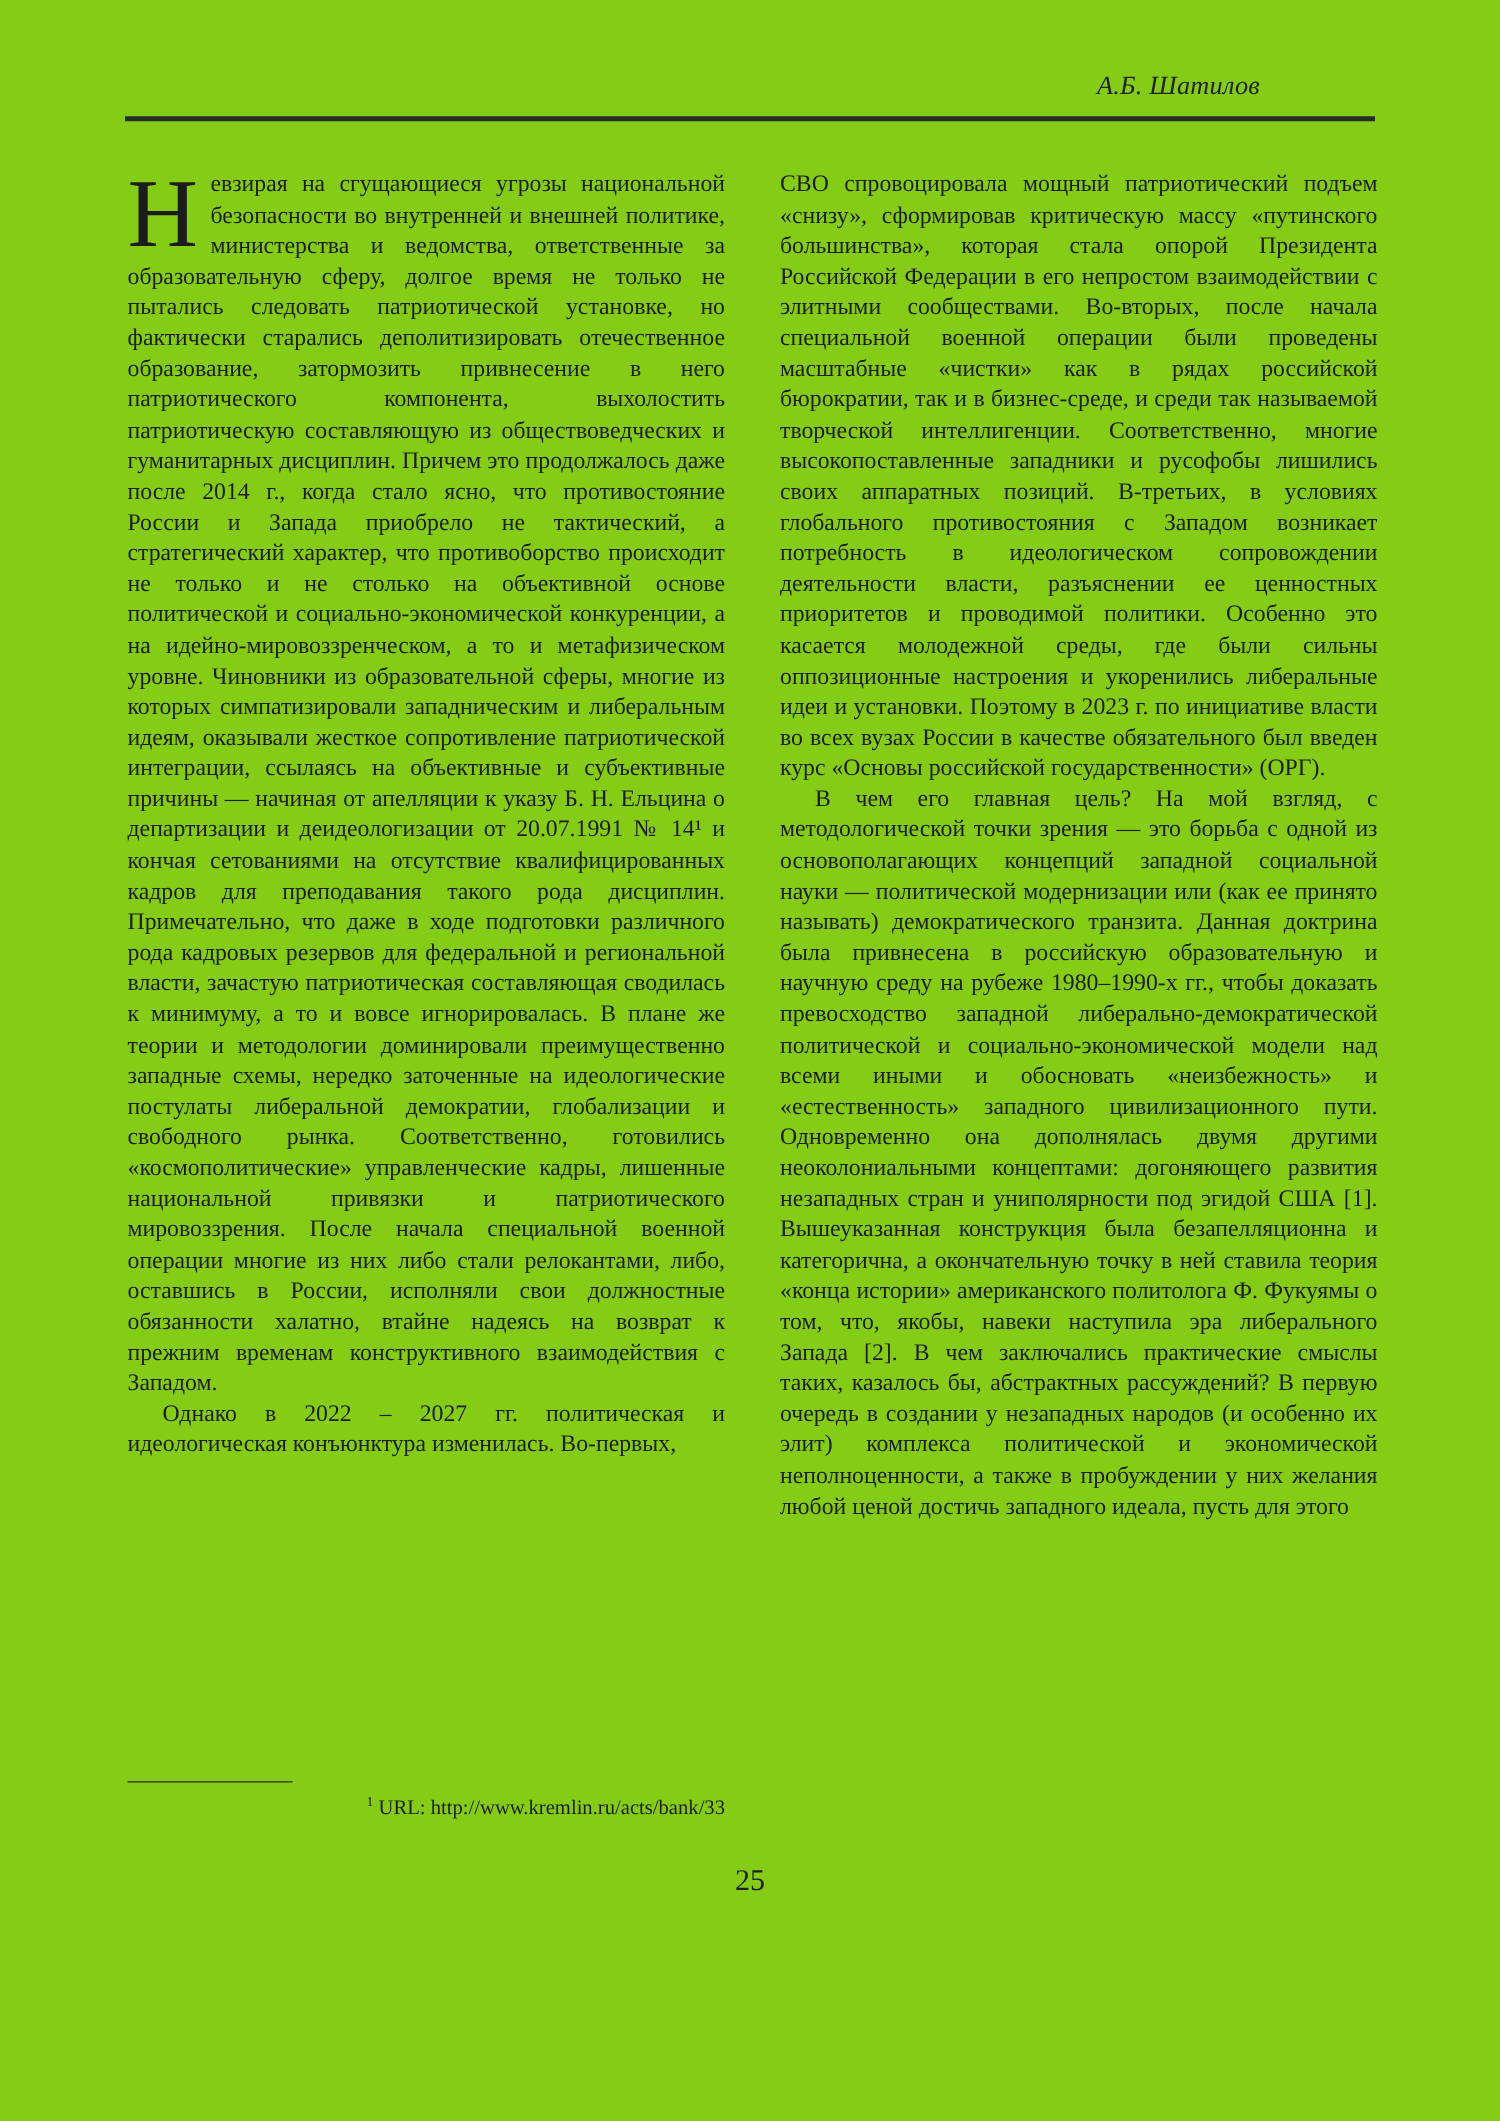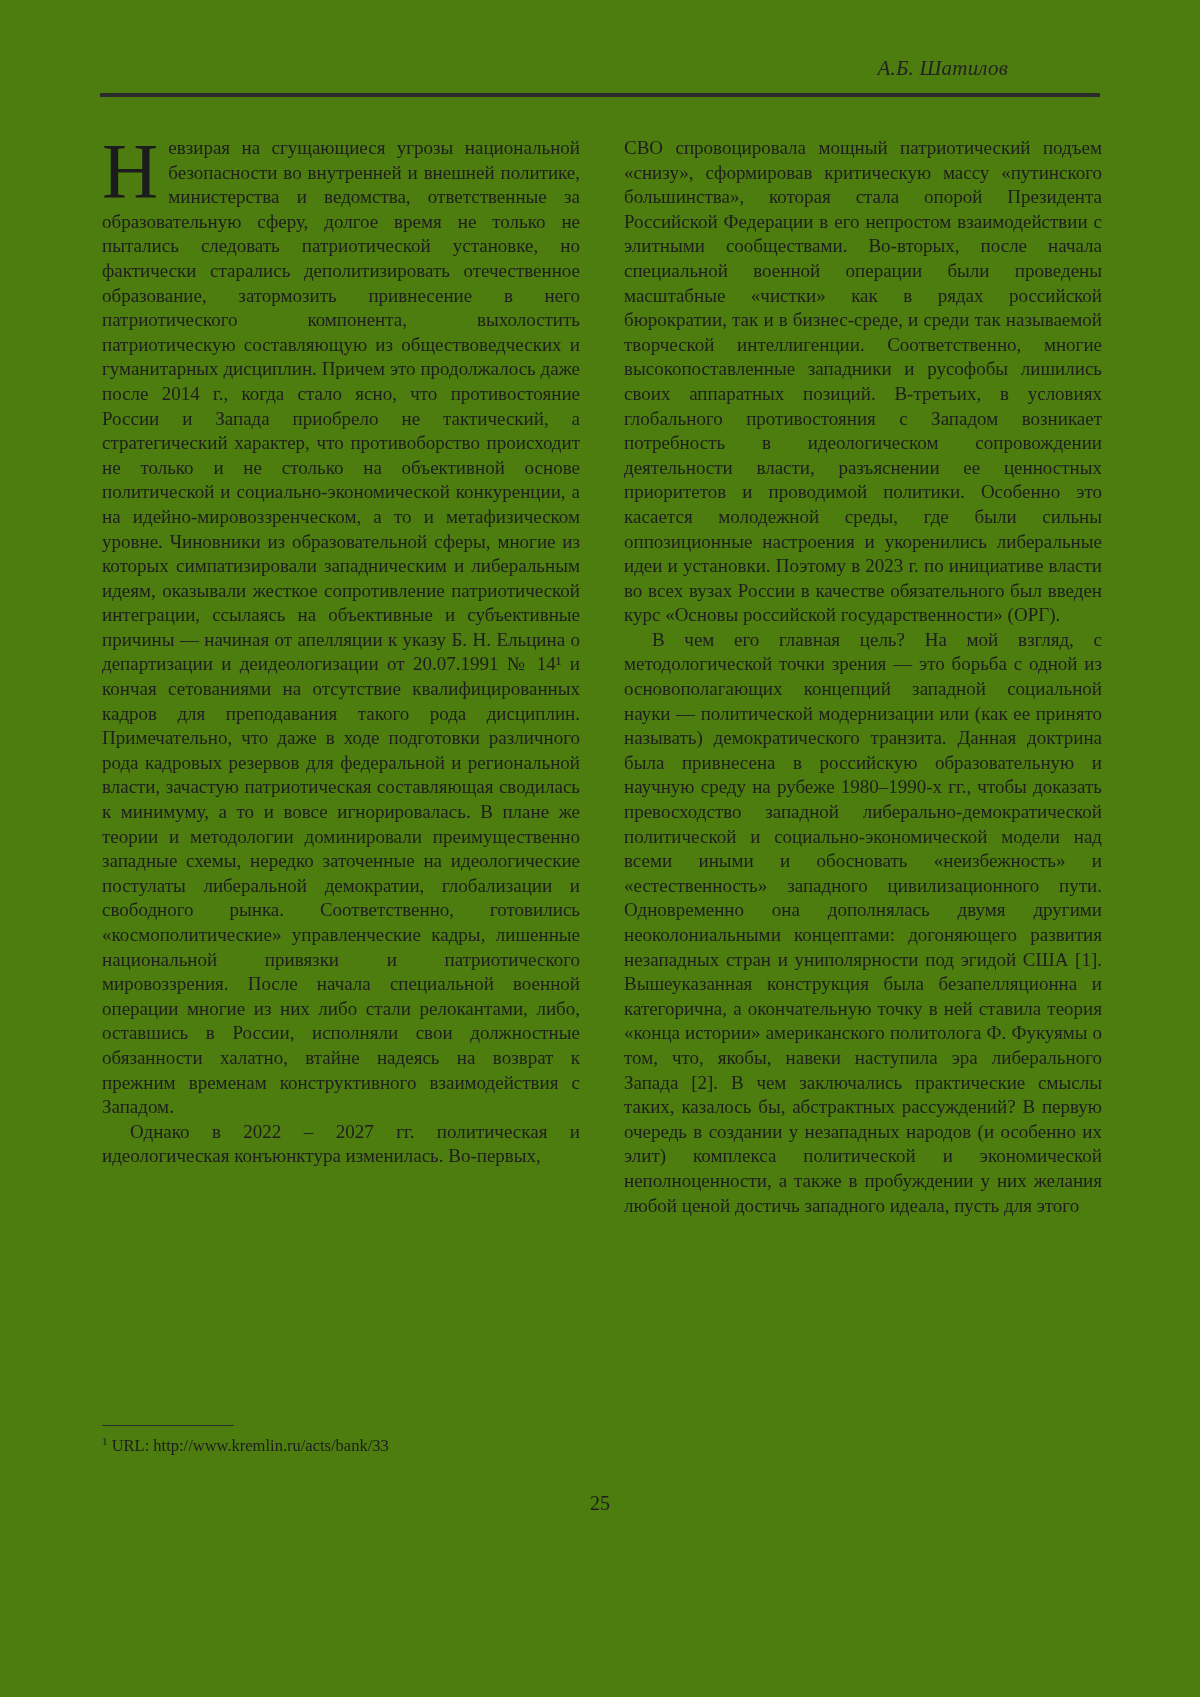--- a/index.html
+++ b/index.html
@@ -5,21 +5,21 @@
   html, body {
     margin: 0;
     padding: 0;
     background: #e9e9e9;
   }
   .page {
     position: relative;
     width: 1200px;
     height: 1697px;
     margin: 0 auto;
-    background: #4d7c0f;
+    background: #84cc16;
     color: #1e1e1e;
     font-family: "Liberation Serif", "DejaVu Serif", serif;
     overflow: hidden;
   }
   .running-head {
     position: absolute;
     top: 56px;
     left: 100px;
     width: 1000px;
     text-align: right;
@@ -76,40 +76,40 @@
     float: left;
     font-size: 78px;
     line-height: 62px;
     padding: 4px 10px 0 0;
     color: #1c1c1c;
   }
   .footnote {
     margin-top: auto;
     font-size: 16.5px;
     line-height: 21px;
-    text-align: left;
+    text-align: right;
   }
   .footnote-rule {
     width: 132px;
     height: 0;
     border-top: 1.5px solid #2b2b2b;
     margin-bottom: 9px;
   }
   .fn-marker {
     font-size: 11px;
     vertical-align: super;
     line-height: 0;
   }
   .page-number {
     position: absolute;
     top: 1492px;
     left: 0;
     width: 1200px;
     text-align: center;
-    font-size: 20px;
+    font-size: 24px;
     color: #1e1e1e;
   }
 </style>
 </head>
 <body>
 
 <div class="page">
 
   <div class="running-head">
     <span class="author">А.Б. Шатилов</span>

